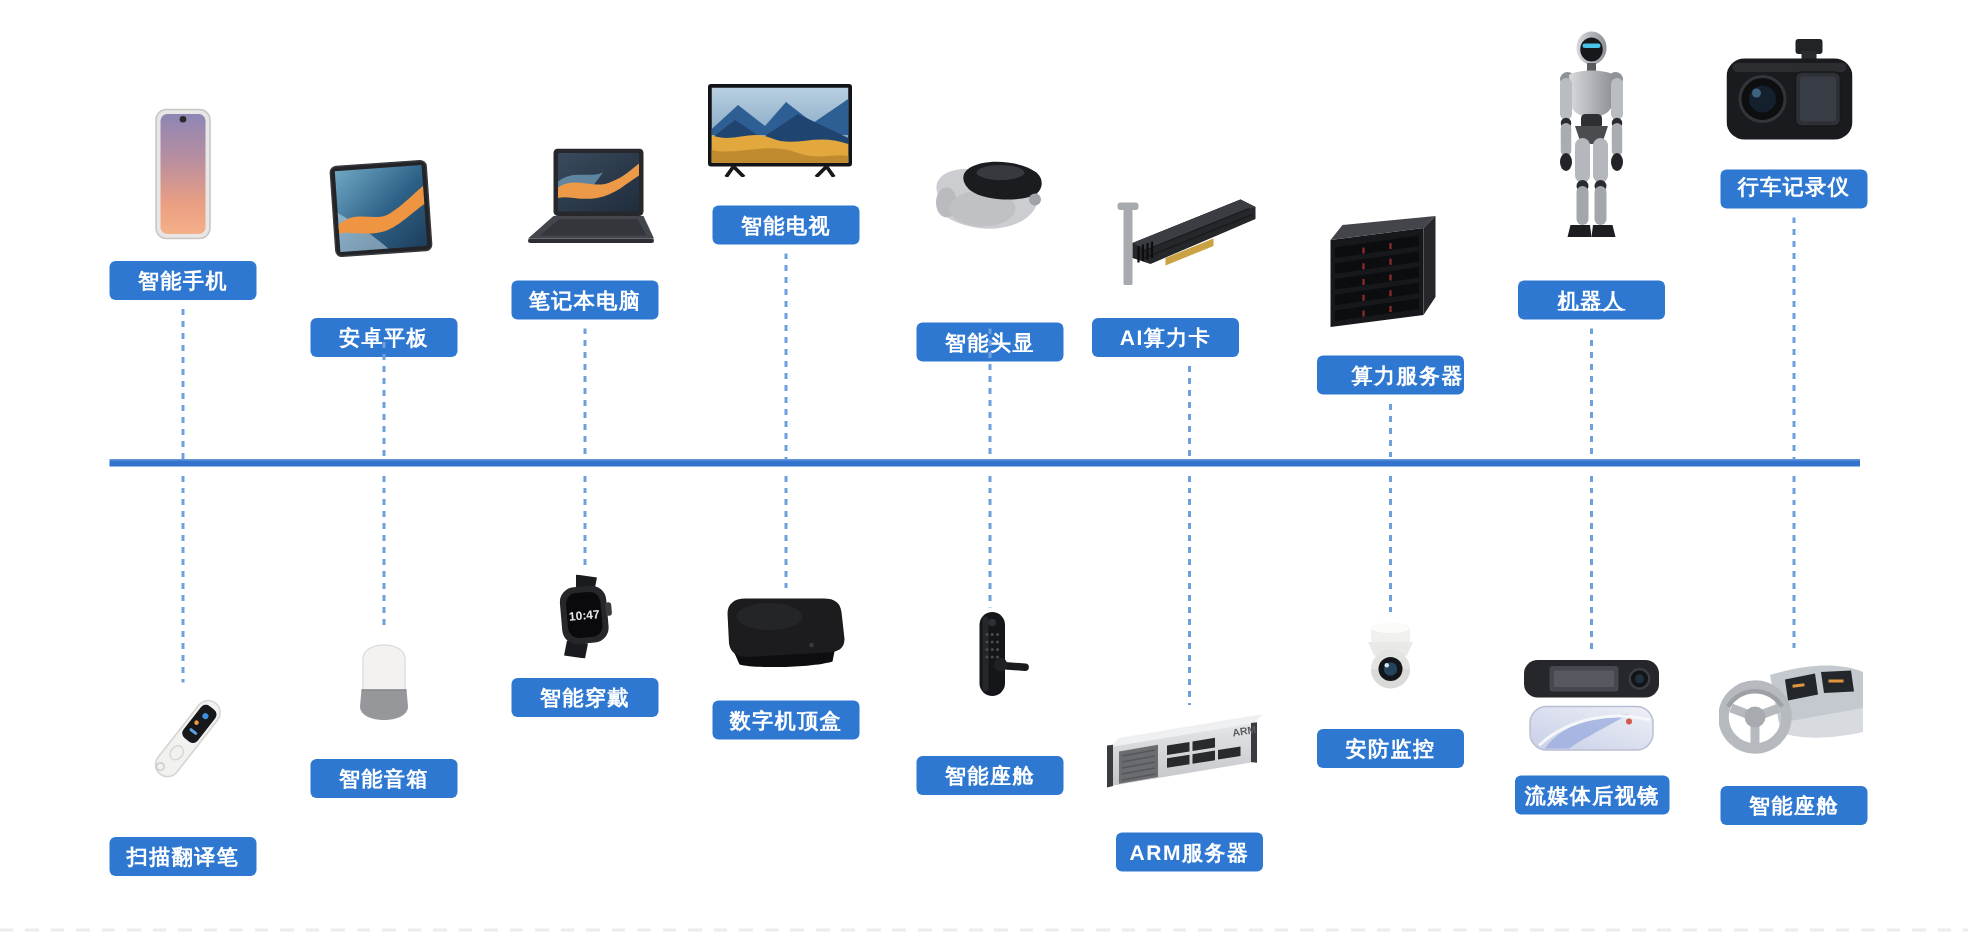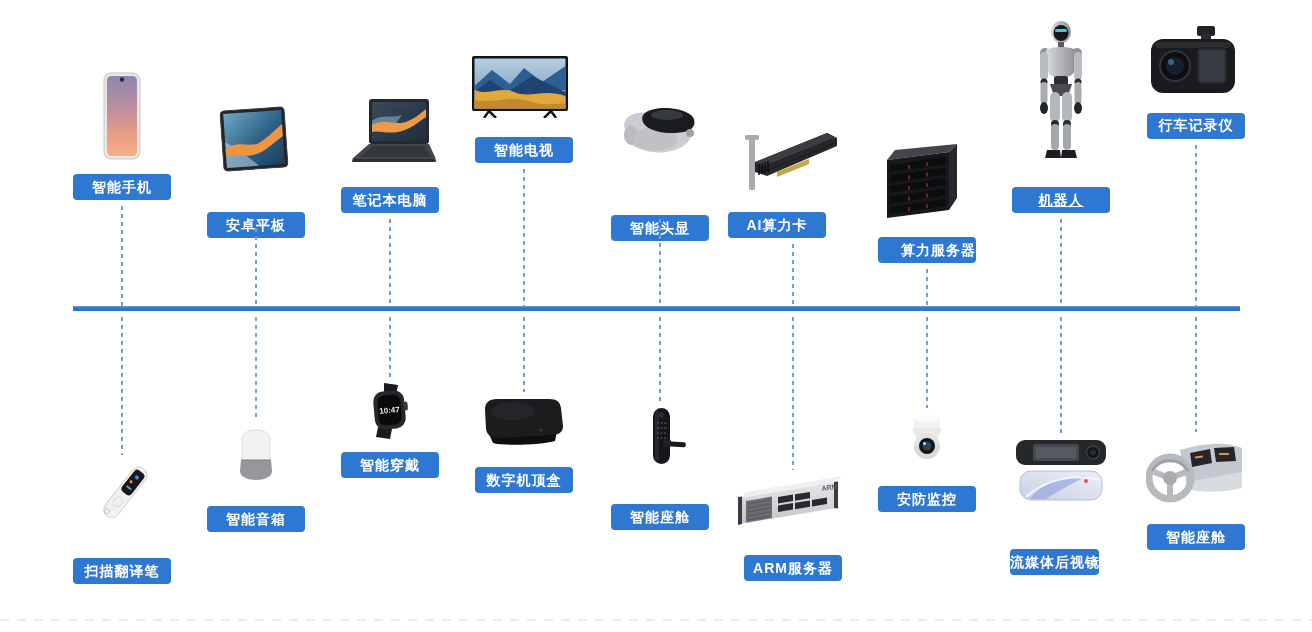--- a/index.html
+++ b/index.html
@@ -341,21 +341,21 @@
       <rect x="17" y="4" width="46" height="17" rx="2" fill="#45484f"></rect>
       <rect x="20" y="7" width="40" height="11" fill="#56595f"></rect>
       <circle cx="77" cy="12.5" r="6.5" fill="#131417" stroke="#3c3e44" stroke-width="1.5"></circle>
       <circle cx="77" cy="12.5" r="3" fill="#20303e"></circle>
       <rect x="4" y="31" width="82" height="29" rx="11" fill="url(#g-mir)" stroke="#b9bfd2"></rect>
       <path d="M14 59 C24 44 44 38 70 36 C56 44 40 52 30 59 Z" fill="#8fa3dc" opacity="0.65"></path>
       <path d="M10 57 C30 38 60 34 84 40" stroke="#f4f6fa" fill="none" stroke-width="2"></path>
       <circle cx="70" cy="41" r="2" fill="#d45a4e"></circle>
     </svg>
   </div>
-  <div class="item-label" style="left:1010px;top:517px;width:89px;margin-top:32px;">流媒体后视镜</div>
+  <div class="item-label" style="left:1010px;top:517px;width:103px;">流媒体后视镜</div>
 
   <div class="connector" style="left:1195px;top:317px;height:115px;"></div>
   <div class="device" style="left:1146px;top:436px;width:96px;height:72px;">
     <svg viewBox="0 0 96 72">
       <path d="M34 14 C60 6 82 6 96 12 L96 36 C84 44 60 48 40 46 Z" fill="#c3c9ce"></path>
       <path d="M40 46 L96 36 L96 52 C70 58 50 56 40 52 Z" fill="#d7dbdf"></path>
       <polygon points="44,17 64,13 66,27 46,31" fill="#23262b"></polygon>
       <polygon points="68,12 88,11 90,25 70,26" fill="#23262b"></polygon>
       <rect x="49" y="20" width="8" height="2" fill="#e0953f" transform="rotate(-8 53 21)"></rect>
       <rect x="73" y="17" width="10" height="2" fill="#e0953f"></rect>

